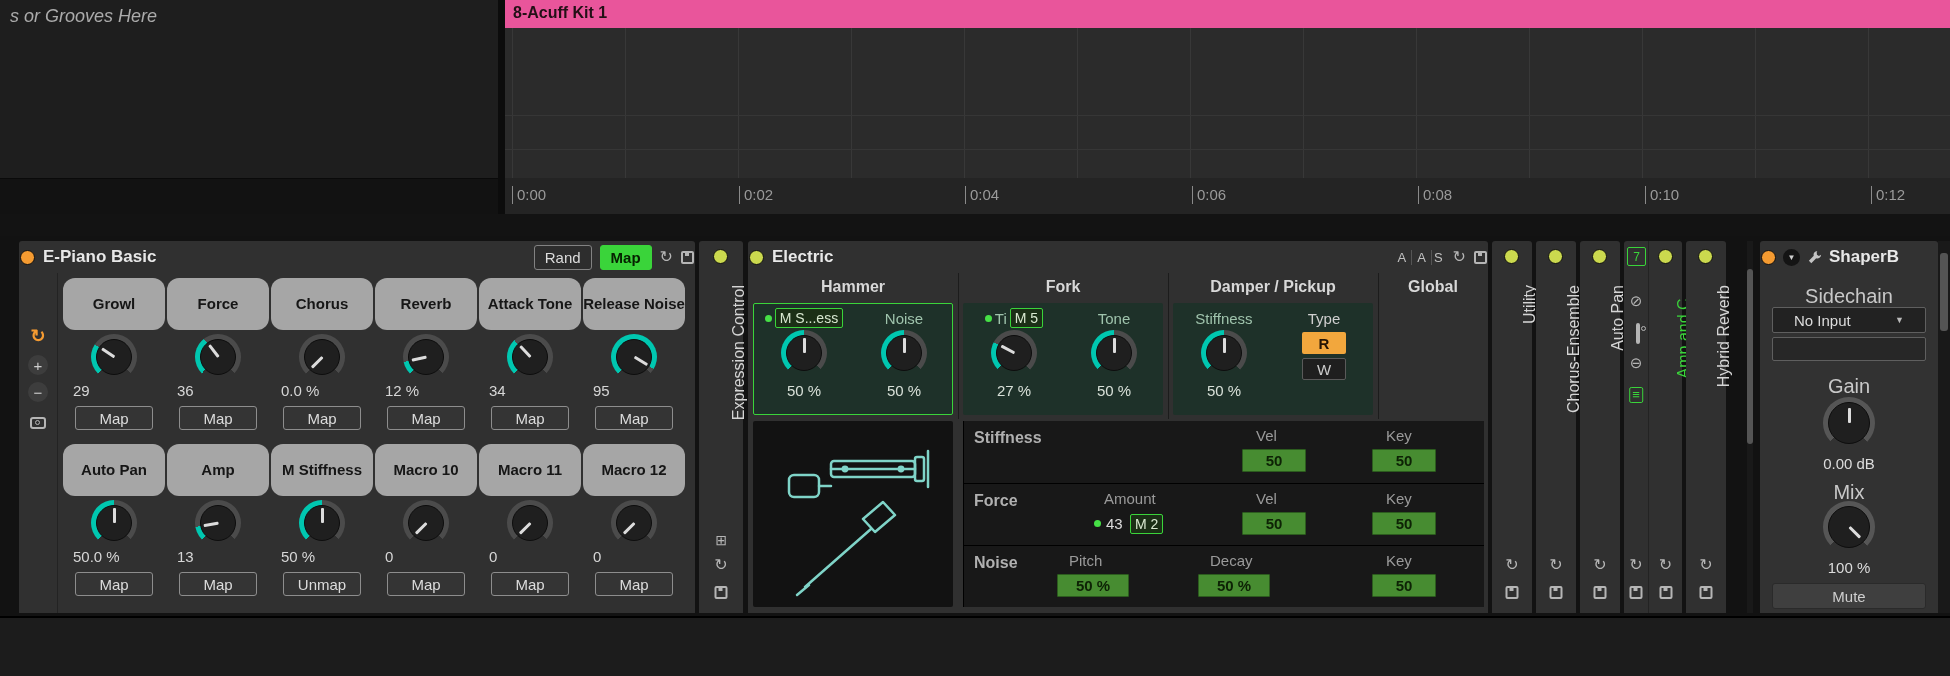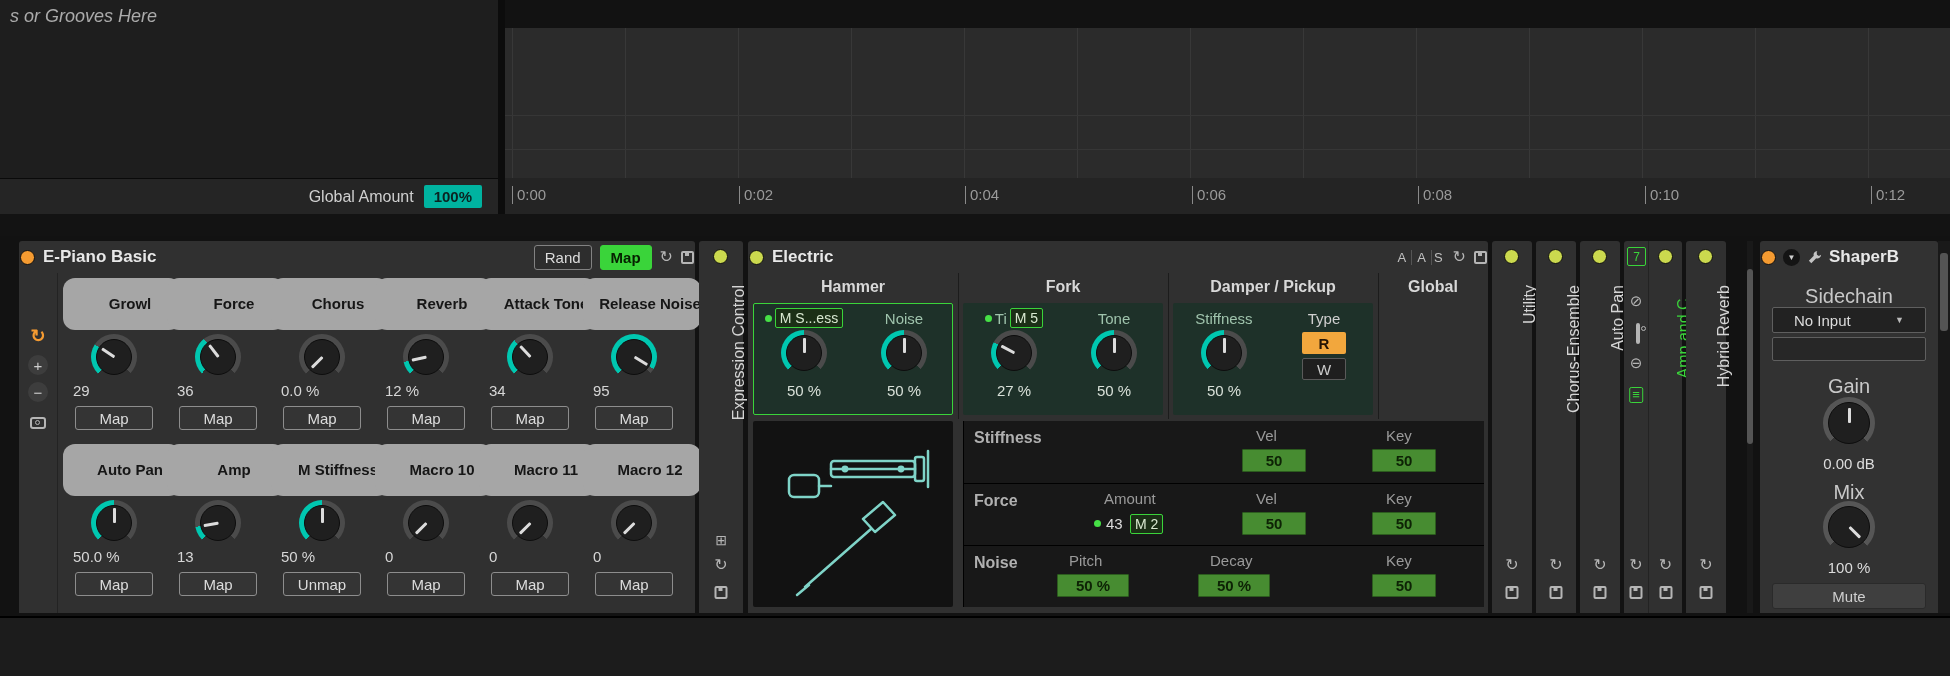--- a/index.html
+++ b/index.html
@@ -47,21 +47,21 @@
   .knob .face{position:absolute;inset:5px;border-radius:50%;background:#1f1f1f;border:1px solid #0d0d0d;box-sizing:border-box;}
   .knob .ptr{position:absolute;left:calc(50% - 1.5px);bottom:50%;width:3px;height:15px;background:#dcdcdc;border-radius:1px;transform-origin:50% 100%;}
   .knob.plain{background:conic-gradient(from 225deg,#565656 0deg 270deg,transparent 270deg 360deg);}
   
   .lstrip{position:absolute;left:0;top:32px;bottom:0;width:38px;border-right:1px solid #232323;}
   .stripicon{position:absolute;left:50%;transform:translateX(-50%);}
   .circbtn{width:20px;height:20px;border-radius:50%;background:#3d3d3d;color:#cfcfcf;font-size:15px;display:flex;align-items:center;justify-content:center;}
   .macrotoggle{width:22px;height:15px;background:#f59b31;border-radius:3px;position:relative;}
   .macrotoggle::after{content:"";position:absolute;left:4px;right:4px;top:4px;height:2px;background:#5c3404;box-shadow:0 4px 0 #5c3404;}
   .mcell{position:absolute;width:102px;height:154px;}
-  .mlabel{position:absolute;left:0;top:0;width:102px;height:52px;background:#a6a6a6;border-radius:12px;color:#161616;font-size:15px;font-weight:600;display:flex;align-items:center;justify-content:center;text-align:center;line-height:1.15;padding-left:16px;}
+  .mlabel{position:absolute;left:0;top:0;width:102px;height:52px;background:#a6a6a6;border-radius:12px;color:#161616;font-size:15px;font-weight:600;display:flex;align-items:center;justify-content:center;text-align:center;line-height:1.15;}
   .mval{position:absolute;left:10px;top:104px;font-size:15px;color:#d6d6d6;}
   .mbtn{position:absolute;left:12px;top:128px;width:78px;height:24px;border:1px solid #8d8d8d;border-radius:3px;background:#343434;color:#dcdcdc;font-size:15px;display:flex;align-items:center;justify-content:center;box-sizing:border-box;}
   .mknob{position:absolute;left:28px;top:56px;}
   
   .vtitle{position:absolute;left:50%;top:44px;transform:translateX(-50%);writing-mode:vertical-rl;rotate:180deg;font-size:16px;color:#d5d5d5;white-space:nowrap;max-height:235px;overflow:hidden;}
   .vtitle.green{color:#3ad43a;}
   .bicon1{position:absolute;left:50%;transform:translateX(-50%);bottom:40px;}
   .bicon2{position:absolute;left:50%;transform:translateX(-50%);bottom:14px;}
   
   .esec{position:absolute;top:32px;height:28px;display:flex;align-items:center;justify-content:center;font-size:16px;font-weight:bold;color:#d8d8d8;}
@@ -91,26 +91,25 @@
   .thumb{position:absolute;background:#545454;border-radius:3px;}
 </style>
 </head>
 <body>
 
 <div id="root">
 
   <div class="left-panel">
     <div class="hint">s or Grooves Here</div>
   </div>
-  <div class="ga-row">
-    <span class="ga-label">Global Amount</span>
-    <span class="ga-badge">100%</span>
-  </div>
   <div class="topgap"></div>
 
+  <div class="clipbar">
+    <span class="clipname">8-Acuff Kit 1</span>
+  </div>
   <div class="tl-body"></div>
   <div class="tl-ruler">
     <span class="tick" style="left:7px">0:00</span>
     <span class="tick" style="left:234px">0:02</span>
     <span class="tick" style="left:460px">0:04</span>
     <span class="tick" style="left:687px">0:06</span>
     <span class="tick" style="left:913px">0:08</span>
     <span class="tick" style="left:1140px">0:10</span>
     <span class="tick" style="left:1366px">0:12</span>
   </div>

